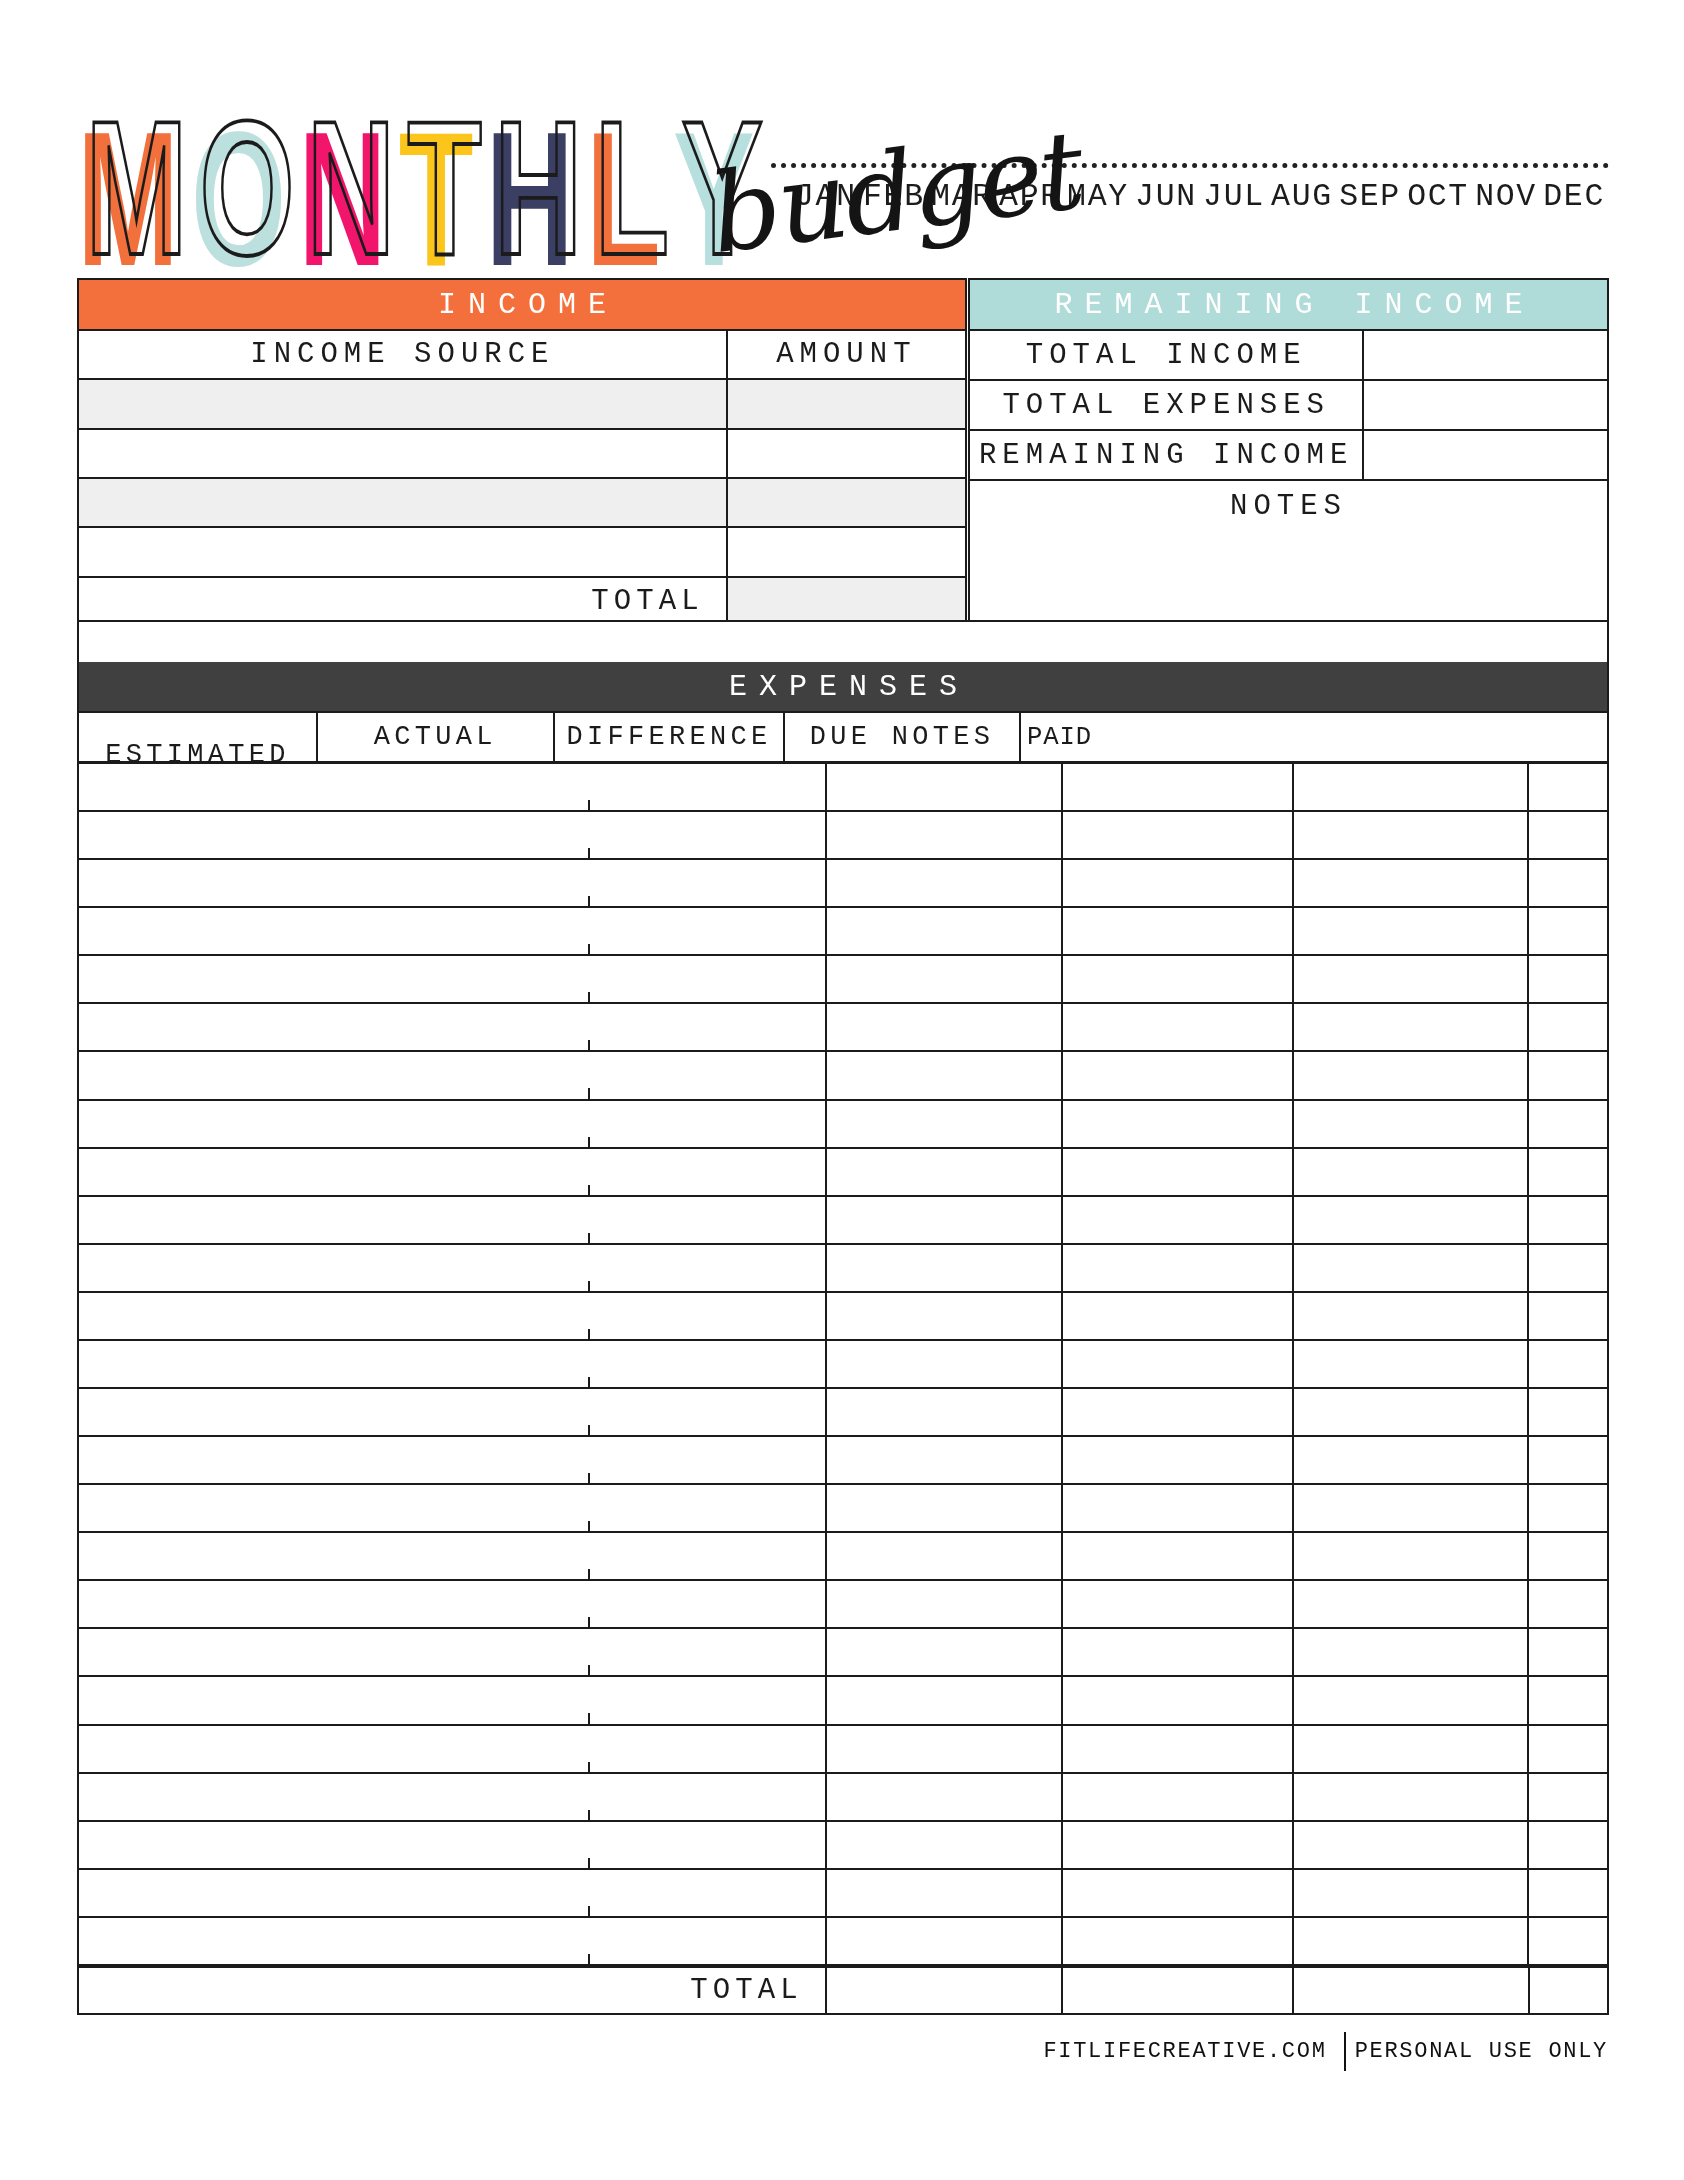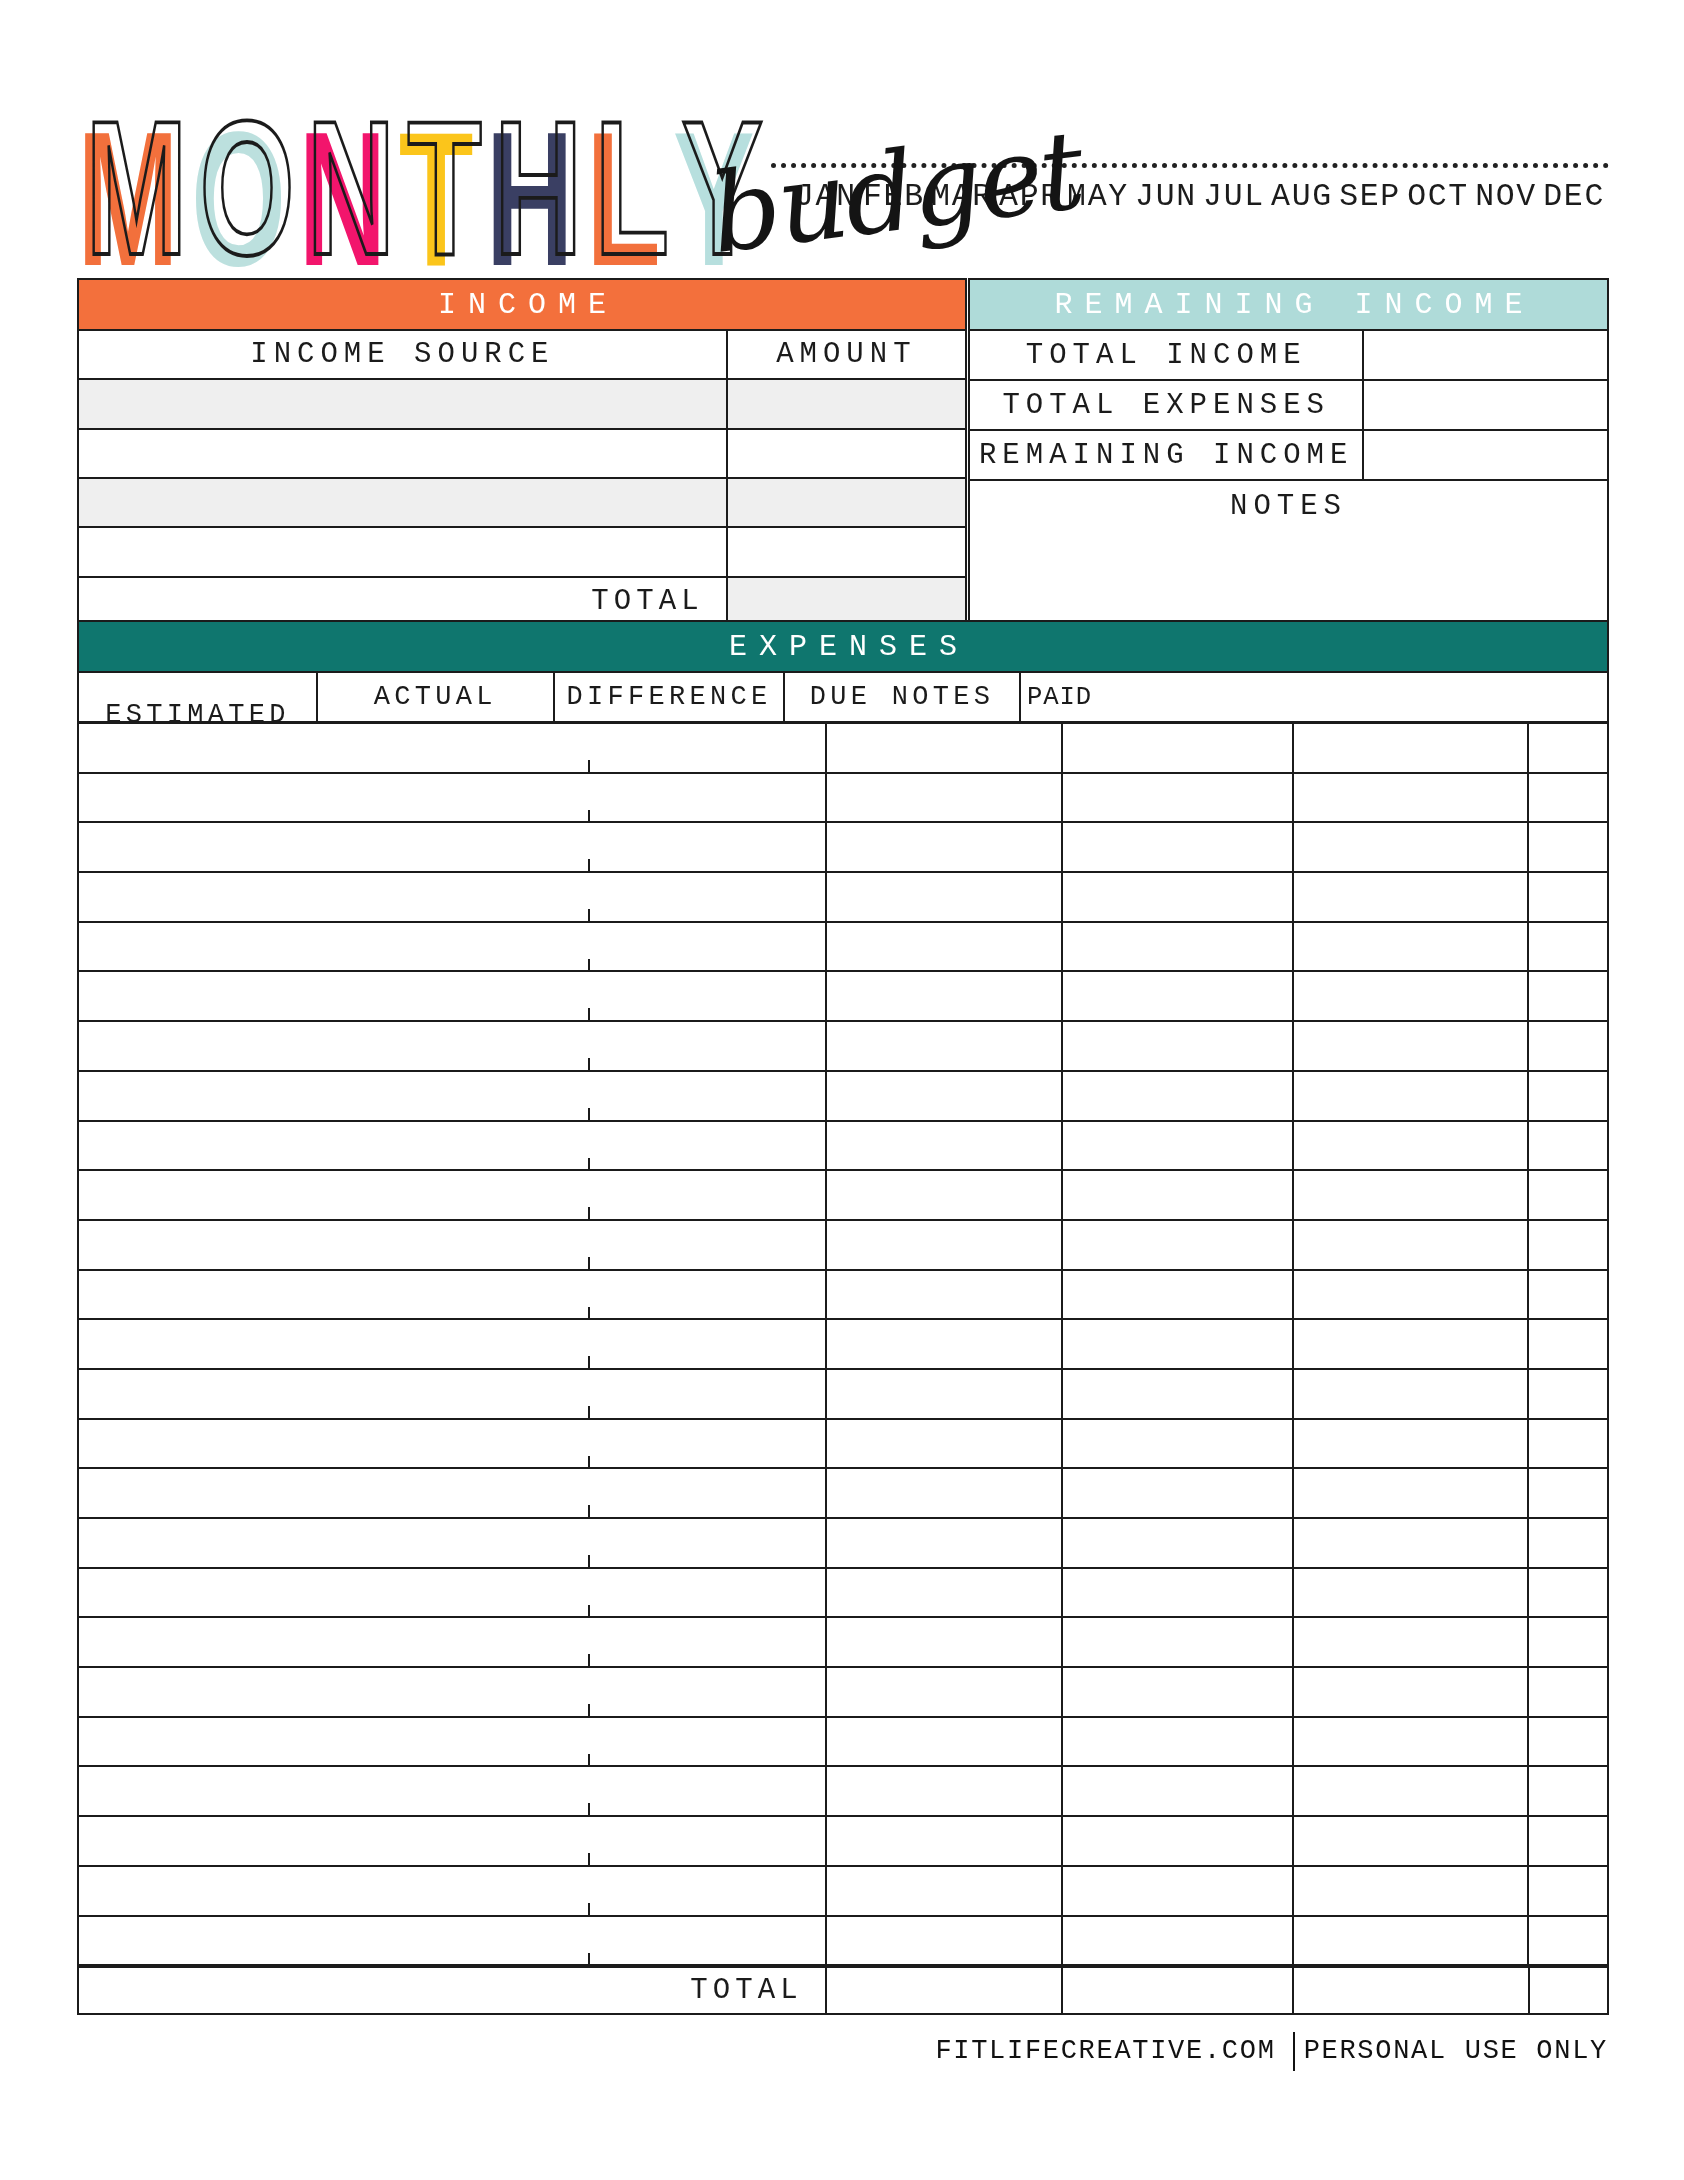--- a/index.html
+++ b/index.html
@@ -87,21 +87,21 @@
   .w-paid { width:5.2%; }
   .w-merged { width:48.8%; padding-right:22px; }
   .exp-hdr { font-size:27px; letter-spacing:4.3px; }
   .exp-hdr-paid { font-size:25.6px; letter-spacing:0.9px; }
   .total-label { font-size:29px; letter-spacing:5.1px; }
 
   
   .footer {
     position:absolute; right:77px; top:2029px; height:44px;
     display:flex; align-items:center;
-    font-size:27px; letter-spacing:1.7px; color:#111111;
+    font-size:22px; letter-spacing:1.7px; color:#111111;
   }
   .vbar { width:2.6px; height:39px; background:#111111; margin:0 8.5px 0 17px; }
 </style>
 </head>
 <body>
 
 <div class="page">
 
   <div class="masthead">
     <div class="wordmark">
@@ -173,21 +173,21 @@
         </div>
       <div class="notes-area">
         <div class="notes-label">NOTES</div>
       </div>
     </div>
 
   </div>
 
   <div class="band expenses-wrap">
     <div class="tbl expenses-table">
-      <div class="bar" id="expenses-bar" style="background: #0f766e;">EXPENSES</div>
+      <div class="bar" id="expenses-bar" style="background: #404040; margin-top: 40px;">EXPENSES</div>
       <div class="row head">
         <div class="cell w-est  center exp-hdr">ESTIMATED</div>
         <div class="cell w-act  center exp-hdr">ACTUAL</div>
         <div class="cell w-dif  center exp-hdr">DIFFERENCE</div>
         <div class="cell w-due  center exp-hdr">DUE NOTES</div>
         <div class="cell w-paid center exp-hdr-paid">PAID</div>
       </div>
 
       <div class="row">
           <div class="cell w-desc"></div>

